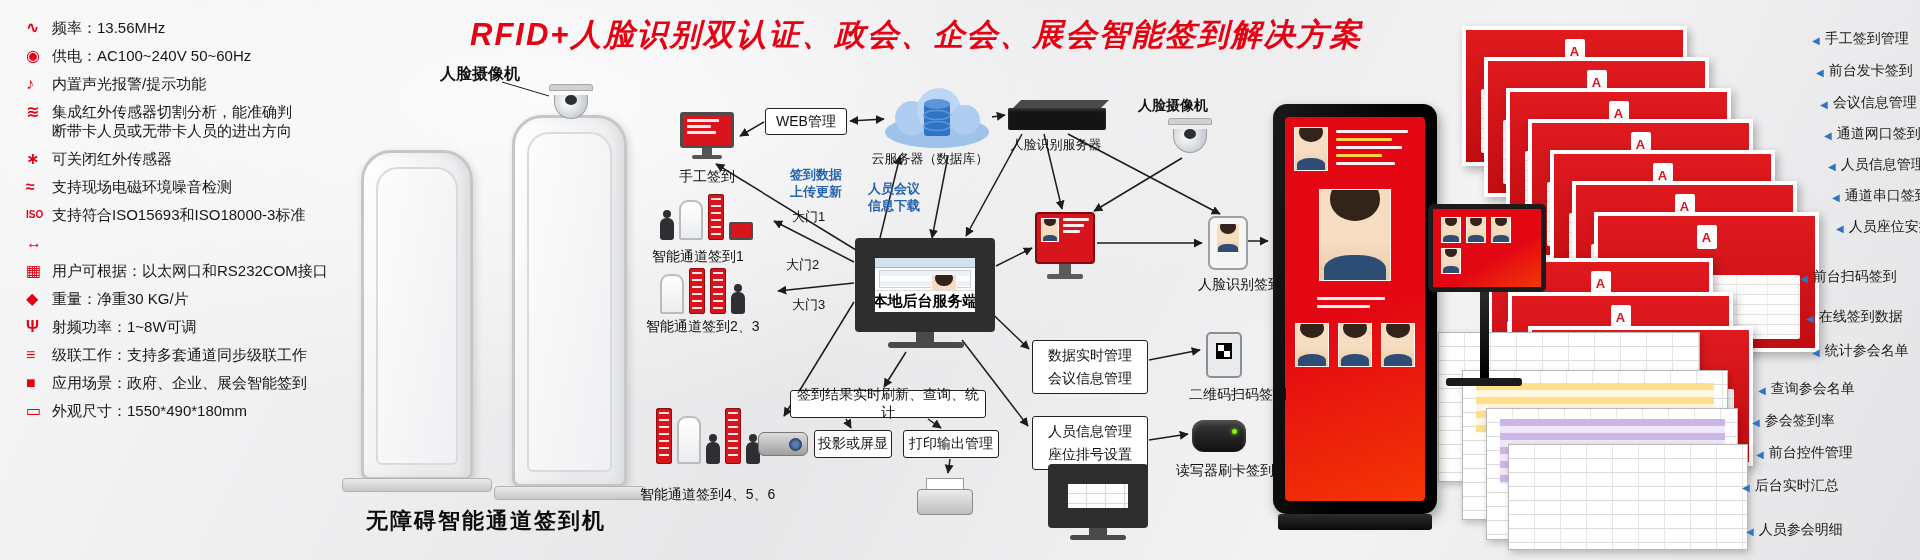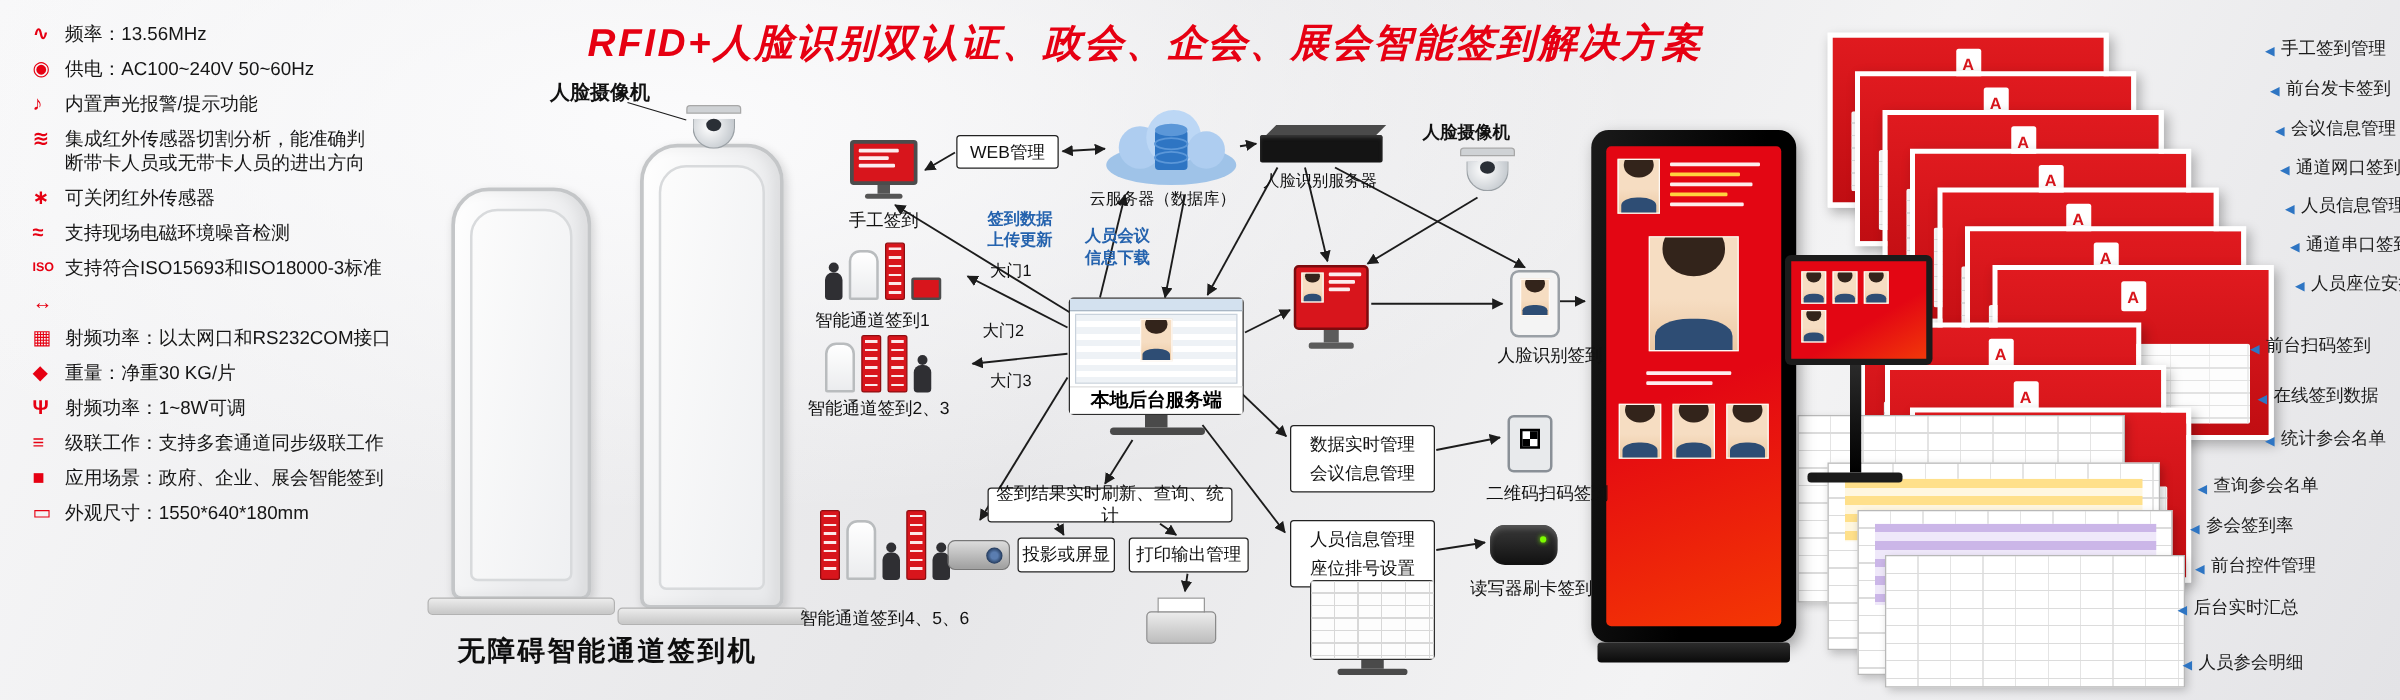--- a/index.html
+++ b/index.html
@@ -49,21 +49,21 @@
 .gatefrm{width:24px;height:40px;border:2px solid #b9bcbe;border-radius:9px 9px 2px 2px;background:linear-gradient(#fff,#ebecee)}
 .banner{width:16px;height:46px;background:#d8151c;border:1px solid #8e0d10;border-radius:2px;padding:3px 2px}
 .banner i{display:block;height:100%;background:repeating-linear-gradient(to bottom,rgba(255,255,255,.9) 0 2px,transparent 2px 7px)}
 .sil{width:14px;height:30px;position:relative}
 .sil::before{content:"";position:absolute;top:0;left:3px;width:8px;height:8px;border-radius:50%;background:#2f2f33}
 .sil::after{content:"";position:absolute;top:8px;left:0;width:14px;height:22px;border-radius:6px 6px 3px 3px;background:#2f2f33}
 .miniscr{width:24px;height:18px;background:#d8151c;border:2px solid #4c4c4c;border-radius:2px}
 .chan.big .banner{height:56px}
 .chan.big .gatefrm{height:48px}
 
-.pc{position:absolute;background:#2e2e2e;border-radius:4px;padding:1px;z-index:4}
+.pc{position:absolute;background:#2e2e2e;border-radius:4px;padding:20px;z-index:4}
 .pc-screen{position:relative;background:#fff;overflow:hidden;width:100%;height:100%}
 .pc-toolbar{height:10px;background:#d3e1ef;border-bottom:1px solid #a9b6c4}
 .pc-rows{position:absolute;top:12px;left:4px;right:4px;bottom:24px;border:1px solid #c9d2dc;background:repeating-linear-gradient(to bottom,#eef2f6 0 5px,#fff 5px 10px)}
 .pc-caption{position:absolute;left:0;right:0;bottom:0;height:22px;background:#fff;border-top:1px solid #ddd;display:flex;align-items:center;justify-content:center;font-size:15px;font-weight:bold;color:#000;white-space:nowrap}
 .pc-screen.grid{background:repeating-linear-gradient(to bottom,transparent 0 9px,#d8d8d8 9px 10px),repeating-linear-gradient(to right,transparent 0 18px,#d8d8d8 18px 19px),#fdfdfd}
 .pc-neck{position:absolute;width:18px;height:10px;background:#4a4a4a;z-index:4}
 .pc-base{position:absolute;width:76px;height:6px;background:#4a4a4a;border-radius:3px;z-index:4}
 
 .por{width:30px;height:40px;background:linear-gradient(#f6ddc2 55%,#ecc9a4);border:1px solid rgba(255,255,255,.85);position:relative;overflow:hidden;flex:0 0 auto}
 .por::before{content:"";position:absolute;left:14%;right:14%;top:-14%;height:48%;background:#33241b;border-radius:50%}
@@ -191,41 +191,41 @@
       </div>
     <div class="feat-item">
         <span class="fi small">ISO</span>
         <span class="ft">支持符合ISO15693和ISO18000-3标准</span>
       </div>
     <div class="feat-item">
         <span class="fi">↔</span>
       </div>
     <div class="feat-item">
         <span class="fi">▦</span>
-        <span class="ft">射频功率：以太网口和RS232COM接口</span>
+        <span class="ft">用户可根据：以太网口和RS232COM接口</span>
       </div>
     <div class="feat-item">
         <span class="fi">◆</span>
         <span class="ft">重量：净重30 KG/片</span>
       </div>
     <div class="feat-item">
         <span class="fi">Ψ</span>
         <span class="ft">射频功率：1~8W可调</span>
       </div>
     <div class="feat-item">
         <span class="fi">≡</span>
         <span class="ft">级联工作：支持多套通道同步级联工作</span>
       </div>
     <div class="feat-item">
         <span class="fi">■</span>
         <span class="ft">应用场景：政府、企业、展会智能签到</span>
       </div>
     <div class="feat-item">
         <span class="fi">▭</span>
-        <span class="ft">外观尺寸：1550*640*180mm</span>
+        <span class="ft">外观尺寸：1550*490*180mm</span>
       </div>
   </div>
 
   <div class="flabel" style="left:440px;top:64px;font-size:16px;font-weight:bold">人脸摄像机</div>
   <div class="dome" style="left:549px;top:84px">
       <div class="dome-top"></div>
       <div class="dome-ball"></div>
     </div>
   <div class="gate" style="left:361px;top:150px;width:112px;height:330px">
       <div class="gate-inner"></div>

